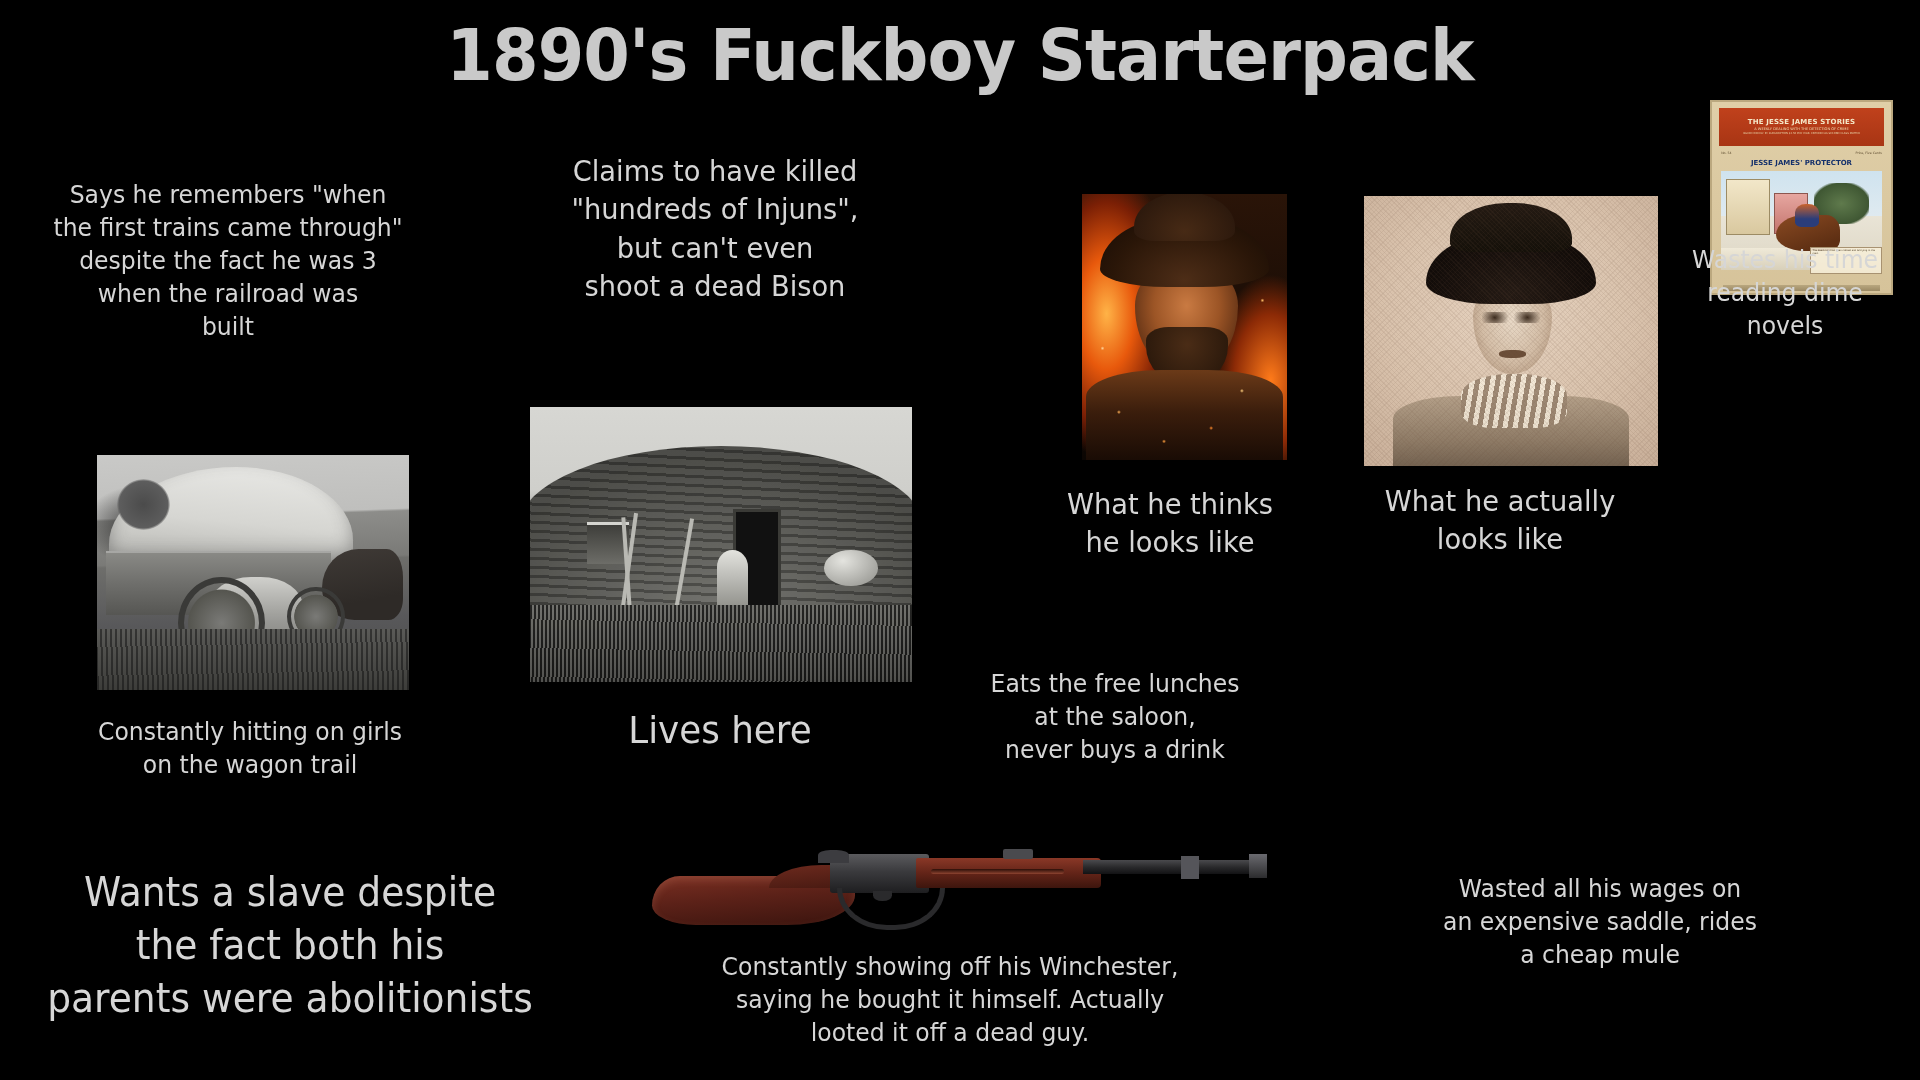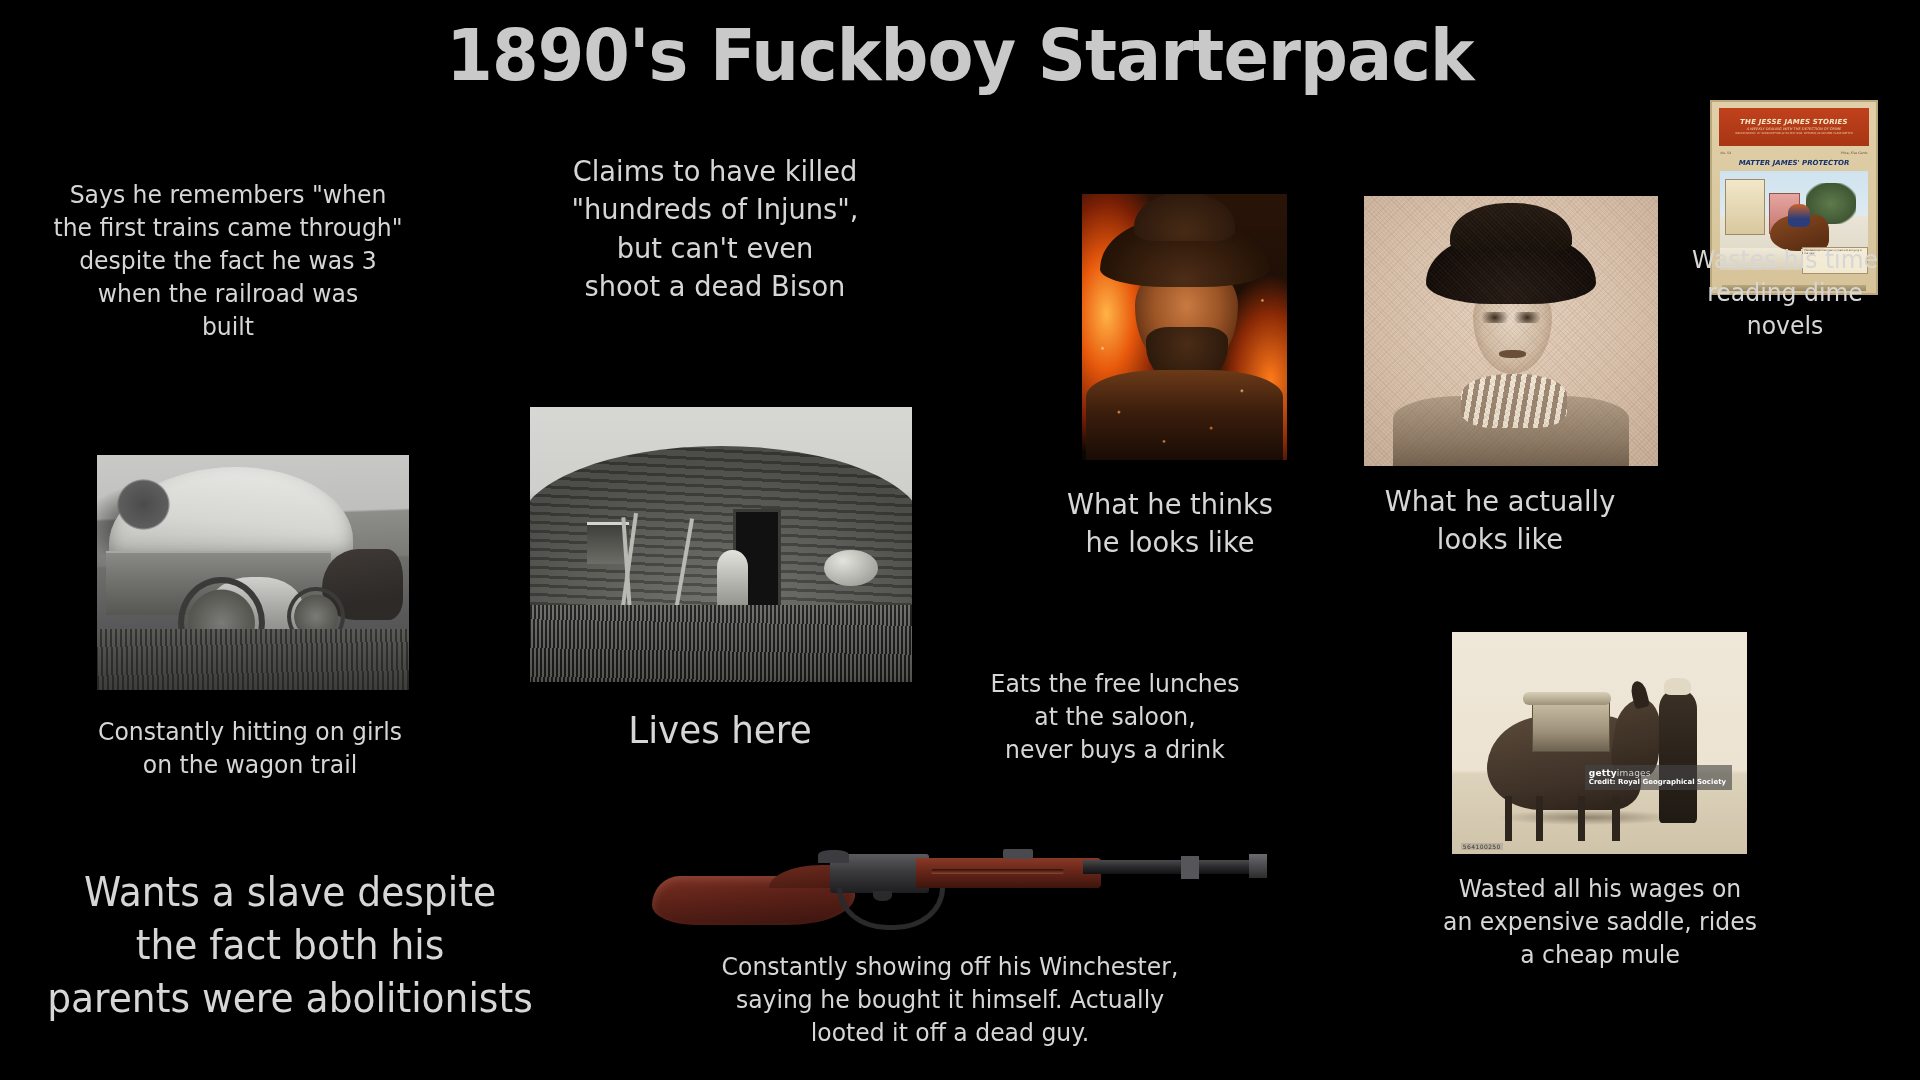--- a/index.html
+++ b/index.html
@@ -499,32 +499,32 @@
       <div class="eyes"></div>
       <div class="mouth"></div>
       <div class="hat"></div>
       <div class="grain"></div>
     </div>
   </div>
 
   <div class="cap md" style="left:1340px; top:482px; width:320px;">What he actually
 looks like</div>
 
-  <div class="photo ph-novel" style="left:1710px; top:100px; width:168px; height:195px;font-style:italic;">
+  <div class="photo ph-novel" style="left:1710px; top:100px; width:183px; height:195px;">
     <div class="inner">
       <div class="nv-banner">
         <div class="nv-title">THE JESSE JAMES STORIES</div>
         <div class="nv-sub">A WEEKLY DEALING WITH THE DETECTION OF CRIME</div>
         <div class="nv-meta">ISSUED WEEKLY. BY SUBSCRIPTION $2.50 PER YEAR. ENTERED AS SECOND CLASS MATTER</div>
       </div>
       <div class="nv-issue">
         <span>No. 54</span>
         <span>Price, Five Cents</span>
       </div>
-      <div class="nv-hdl">MATTER JAMES' PROTECTOR</div>
+      <div class="nv-hdl">JESSE JAMES' PROTECTOR</div>
       <div class="nv-art">
         <div class="bld1"></div>
         <div class="bld2"></div>
         <div class="tree"></div>
         <div class="snow"></div>
         <div class="horse"></div>
         <div class="rider"></div>
       </div>
       <div class="nv-blurb">The dead man had been
 robbed and left lying
@@ -534,39 +534,20 @@
   </div>
 
   <div class="cap sm" style="left:1660px; top:243px; width:250px;">Wastes his time
 reading dime
 novels</div>
 
   <div class="cap sm" style="left:950px; top:667px; width:330px;">Eats the free lunches
 at the saloon,
 never buys a drink</div>
 
-  <div class="photo ph-mule" style="left:1452px; top:632px; width:295px; height:222px;">
-    <div class="inner">
-      <div class="shadow"></div>
-      <div class="mule"></div>
-      <div class="neck"></div>
-      <div class="ear"></div>
-      <div class="pack"></div>
-      <div class="roll"></div>
-      <div class="legs"></div>
-      <div class="soldier"></div>
-      <div class="getty">
-        <div class="g1">
-          <span>getty</span><em>images</em>
-        </div>
-        <div class="g2">Credit: Royal Geographical Society</div>
-      </div>
-      <div class="mule-id">564100250</div>
-    </div>
-  </div>
 
   <div class="cap sm" style="left:1390px; top:872px; width:420px;">Wasted all his wages on
 an expensive saddle, rides
 a cheap mule</div>
 
   <div class="cap xl" style="left:30px; top:866px; width:520px;">Wants a slave despite
 the fact both his
 parents were abolitionists</div>
 
   <div class="rifle" style="left:652px; top:828px; width:615px; height:108px;">

